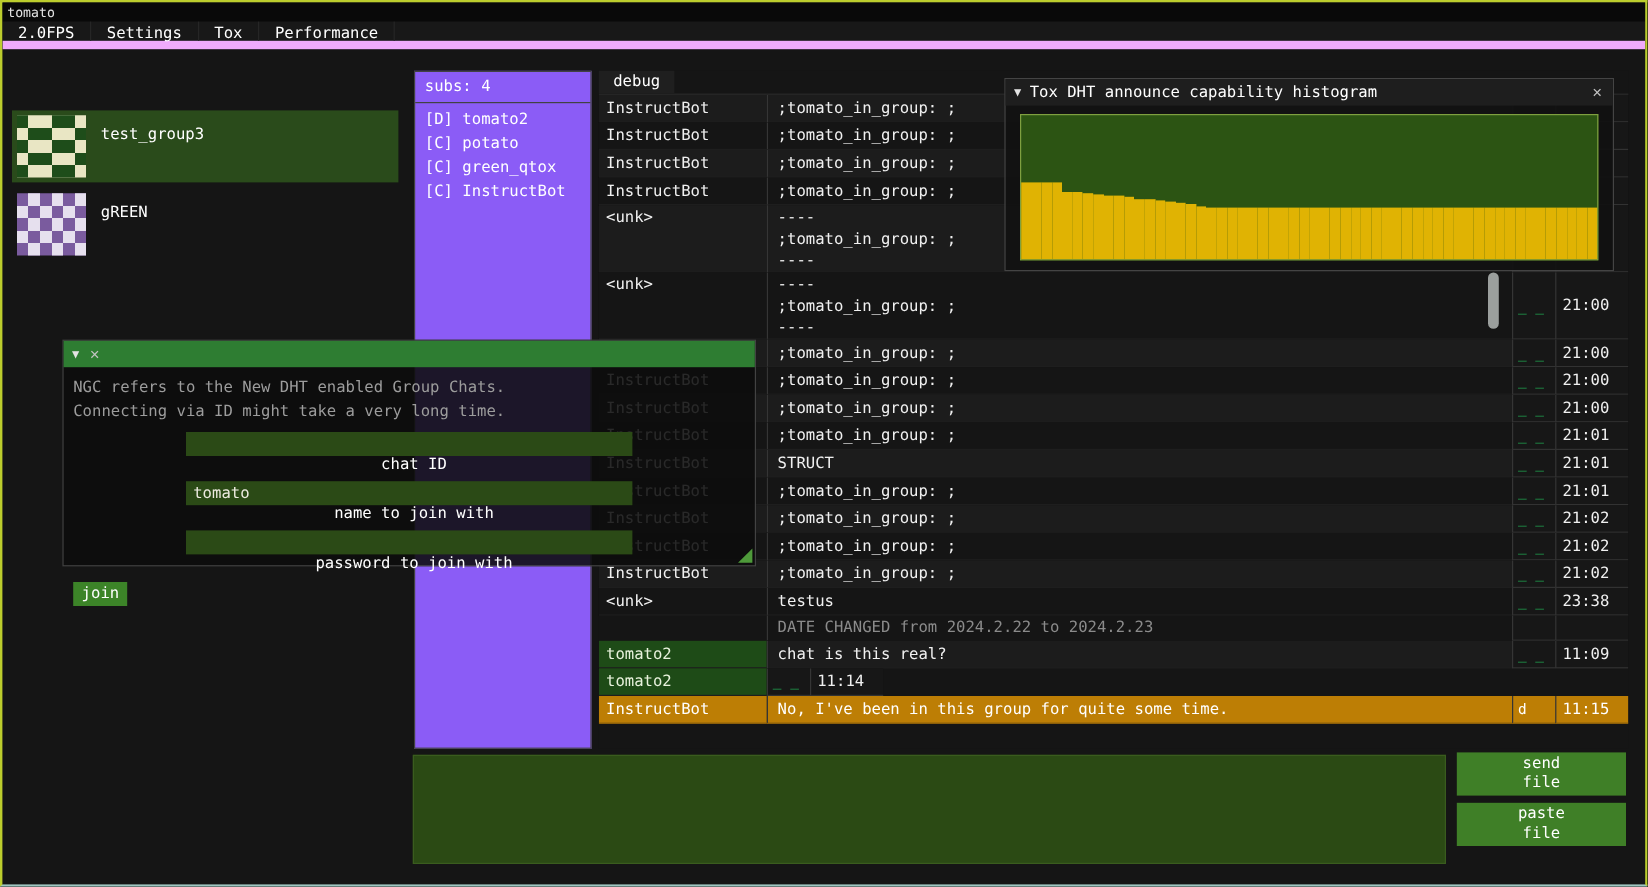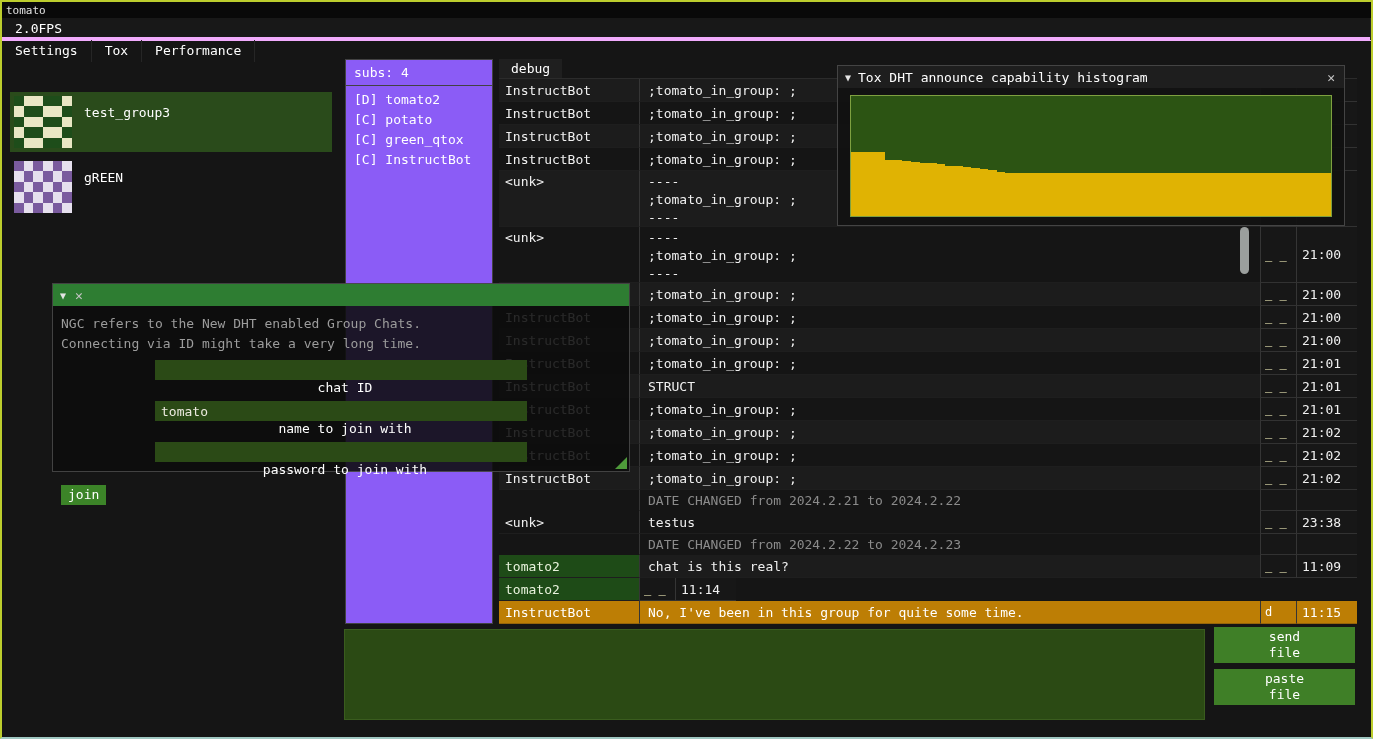--- a/index.html
+++ b/index.html
@@ -9,21 +9,21 @@
     position:relative; width:1373px; height:739px; overflow:hidden;
     background:#151515; box-sizing:border-box;
     border:2px solid #bccd2d; border-bottom-color:#9fc7c1;
     color:#f0f0f0; font-size:13px;
   }
   
   .titlebar { position:absolute; left:0; top:0; right:0; height:16px; background:#090909;
     display:flex; align-items:center; padding-left:4px; font-size:11px; color:#e2e2e2; }
   
   .menubar { position:absolute; left:0; top:16px; right:0; height:23px; background:#181818;
-    display:flex; border-bottom:4px solid #f0abfc;flex-direction:column; }
+    display:flex; border-bottom:7px solid #f0abfc; }
   .menu-item { padding:0 13px; line-height:22px; color:#ffffff; border-right:1px solid #262626; }
   
   .group-item { position:absolute; left:8px; width:322px; height:60px; display:flex; padding:4px;margin-top:45px; }
   .group-item.selected { background:#2a4b1b; }
   .avatar { width:58px; height:52px; flex:0 0 58px; }
   .group-label { margin-left:12px; margin-top:9px; color:#fff; }
   
   .subs-panel { position:absolute; left:343px; top:57px; width:148px; height:565px;
     border:1px solid #424242; background:#8b5cf6; }
   .subs-header { padding:5px 8px 5px; color:#fff; }
@@ -33,21 +33,21 @@
   .chat-panel { position:absolute; left:497px; top:57px; width:858px; height:565px; background:#151515; }
   .tabbar { height:20px; display:flex; border-bottom:1px solid #2b2b2b; }
   .tab { padding:0 12px; line-height:19px; background:#1f1f1f; color:#fff; }
   .chat-log { position:absolute; left:0; top:20px; right:0; bottom:0; overflow:hidden; }
   .crow { display:flex; height:23px; }
   .crow.tall { height:56px; }
   .crow.date { height:21px; }
   .cell { display:flex; flex-direction:column; justify-content:center; overflow:hidden; white-space:nowrap; }
   .cname { width:140px; padding-left:6px; }
   .cmsg  { flex:1; padding-left:8px; border-left:1px solid #353535; }
-  .cflags{ width:36px; padding-left:4px; border-left:1px solid #353535; font-size:12px; color:#fef9c3; }
+  .cflags{ width:36px; padding-left:4px; border-left:1px solid #353535; font-size:12px; color:#22c55e; }
   .ctime { width:61px; padding-left:5px; border-left:1px solid #353535; }
   .cname,.cmsg { border-bottom:1px solid #1e1e1e; }
   .cflags,.ctime { border-bottom:1px solid #323232; background:#171717; }
   .light .cname,.light .cmsg { background:#1c1c1c; }
   .dark  .cname,.dark  .cmsg { background:#151515; }
   .tall .cname,.tall .cmsg { justify-content:flex-start; padding-top:2px; line-height:18px; }
   .self .cname { background:#1e4b17; color:#e8f2dc; }
   .hl .cname,.hl .cmsg,.hl .cflags,.hl .ctime { background:#bd7e05; border-bottom-color:#96650a; color:#fff; }
   .date .cname,.date .cmsg { background:transparent; border-bottom-color:transparent; }
   .date .cmsg { color:#8b8b8b; }
@@ -275,28 +275,20 @@
           <div class="cell cflags">_ _</div>
           <div class="cell ctime">21:02</div>
         </div>
         <div class="crow light">
           <div class="cell cname">InstructBot</div>
           <div class="cell cmsg">
             <div>;tomato_in_group: ;</div>
           </div>
           <div class="cell cflags">_ _</div>
           <div class="cell ctime">21:02</div>
-        </div>
-        <div class="crow date">
-          <div class="cell cname"></div>
-          <div class="cell cmsg">
-            <div>DATE CHANGED from 2024.2.21 to 2024.2.22</div>
-          </div>
-          <div class="cell cflags"></div>
-          <div class="cell ctime"></div>
         </div>
         <div class="crow dark">
           <div class="cell cname">&lt;unk&gt;</div>
           <div class="cell cmsg">
             <div>testus</div>
           </div>
           <div class="cell cflags">_ _</div>
           <div class="cell ctime">23:38</div>
         </div>
         <div class="crow date">

